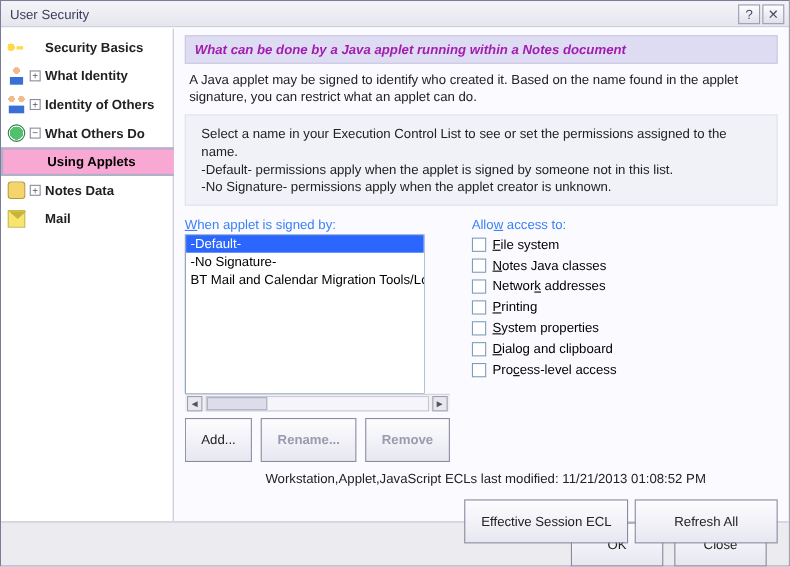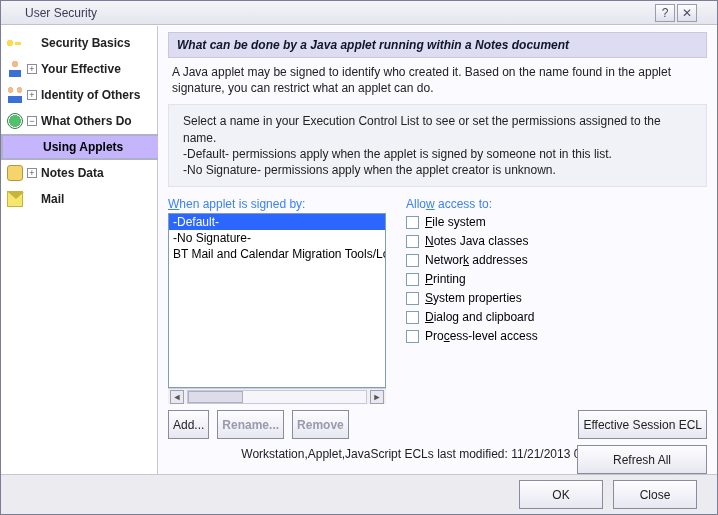--- a/index.html
+++ b/index.html
@@ -1,52 +1,52 @@
 <!DOCTYPE html>
 <html><head>
 <meta charset="utf-8">
 <style>
   * { box-sizing: border-box; font-family: "Segoe UI", Tahoma, sans-serif; font-size: 12px; }
   body { margin: 0; background: #d4d0c8; }
   .window { width: 718px; height: 515px; background: #ebebf0; border: 1px solid #7b7b9a; display: flex; flex-direction: column; }
-  .titlebar { height: 24px; background: linear-gradient(#f4f4f8,#e5e5ee); border-bottom: 1px solid #c0c0d0; display: flex; align-items: center; padding: 0 20px; color: #3b3b5a; }
+  .titlebar { height: 24px; background: linear-gradient(#f4f4f8,#e5e5ee); border-bottom: 1px solid #c0c0d0; display: flex; align-items: center; padding: 0 4px; color: #3b3b5a; }
   .titlebar .title { flex: 1; padding-left: 4px; }
   .titlebar .btn { width: 20px; height: 18px; border: 1px solid #9c9cb0; background: linear-gradient(#fdfdff,#e0e0ea); margin-left: 2px; display: flex; align-items: center; justify-content: center; color: #4a4a6a; cursor: pointer; }
   .body { flex: 1; display: flex; background: #fafaff; border-top: 1px solid #fff; }
   .sidebar { width: 157px; background: #fff; border-right: 1px solid #c5c5d5; padding-top: 4px; }
   .navrow { display: flex; align-items: center; height: 26px; padding-left: 6px; gap: 4px; cursor: pointer; white-space: nowrap; }
   .navrow .ic { width: 16px; height: 16px; display: inline-block; }
   .navrow .expander { width: 10px; height: 10px; border: 1px solid #8a8aa0; display: flex; align-items: center; justify-content: center; font-size: 9px; line-height: 1; color: #555; background:#fff;}
   .navrow .lbl { font-weight: bold; color: #222; text-align: center; }
   .navrow.sub { padding-left: 40px; }
   .navrow.sub .lbl { font-weight: bold; color: #3a3a5a; }
   .navrow.selected .lbl { color: #000; }
-  .navrow.selected { background: #c4b5fd; border: 2px solid #b0b0c8; border-right: none; margin-right: -1px; }
+  .navrow.selected { background: #f9a8d4; border: 2px solid #b0b0c8; border-right: none; margin-right: -1px; }
   .content { flex: 1; display: flex; flex-direction: column; padding: 6px 10px 0 10px; }
-  .heading { background: #dedcf2; padding: 5px 8px; color: #0f172a; font-weight: bold; font-style: italic; border: 1px solid #cac8e0; }
+  .heading { background: #dedcf2; padding: 5px 8px; color: #a21caf; font-weight: bold; font-style: italic; border: 1px solid #cac8e0; }
   .desc { padding: 6px 4px 8px 4px; color: #222; line-height: 1.35; }
   .infobox { background: #f1f1f8; border: 1px solid #e2e2ee; padding: 8px 14px; color: #222; line-height: 1.35; margin-bottom: 10px; }
   .listsarea { display: flex; gap: 20px; }
   .listcol { display: flex; flex-direction: column; }
   .lbl2 { margin-bottom: 2px; color: #3b82f6; }
-  .listbox { width: 218px; height: 175px; border: 1px solid #7f9db9; background: #fff; overflow: auto; }
+  .listbox { width: 218px; height: 145px; border: 1px solid #7f9db9; background: #fff; overflow: auto; }
   .li { padding: 1px 4px; white-space: nowrap; }
   .li.sel { background: #2b67ff; color: #fff; }
   .scrollhint { height: 16px; background: #f0f0f0; border-top: 1px solid #cfcfe0; display:flex; align-items:center; padding:0 2px; gap:3px;}
   .scrollhint .arrow{ width:14px;height:14px;border:1px solid #a0a0b0;background:#e8e8f0;display:flex;align-items:center;justify-content:center;font-size:9px;color:#555;}
   .scrollhint .track{ flex:1;height:14px;border:1px solid #c8c8d8; background:#f5f5fa; position:relative;}
   .scrollhint .thumb{position:absolute;left:0;top:0;height:12px;width:55px;background:#dcdceb;border:1px solid #aeaec0;}
   .checks { display: flex; flex-direction: column; gap: 5px; padding-top: 2px; }
   .chk { display: flex; align-items: center; gap: 6px; }
   .chk .box { width: 13px; height: 13px; border: 1px solid #7f9db9; background: #fff; }
   .und { text-decoration: underline; }
   .btnrow { display: flex; gap: 8px; margin-top: 6px; }
-  .winbtn { height: 29px; padding: 0 4px; border: 1px solid #8a8aa0; background: linear-gradient(#fdfdff,#e7e7f1); cursor: pointer; color:#222; }
+  .winbtn { height: 40px; padding: 0 14px; border: 1px solid #8a8aa0; background: linear-gradient(#fdfdff,#e7e7f1); cursor: pointer; color:#222; }
   .winbtn.disabled { color: #9a9aae; font-weight: bold; }
-  .rightbtns { position: absolute; right: 10px; display: flex; flex-direction: column; gap: 6px; align-items: flex-end; }
+  .rightbtns { position: absolute; right: 10px; display: flex; flex-direction: row; gap: 6px; align-items: flex-end; margin-top: 44px; }
   .contentwrap{ position: relative; }
   .status { padding: 8px 4px 4px 12px; color: #222; text-align: center; }
   .footer { height: 40px; border-top: 1px solid #c5c5d5; background: #ebebf0; display: flex; justify-content: flex-end; align-items: center; gap: 10px; padding-right: 20px; }
   .footer .winbtn { width: 84px; text-align: center; }
 
   
   .ic-key { background: radial-gradient(circle at 30% 50%, #ffd94a 40%, transparent 41%), linear-gradient(#ffd94a,#ffd94a); background-size: 10px 10px, 6px 3px; background-position: 0 3px, 8px 7px; background-repeat:no-repeat; }
   .ic-person { background: radial-gradient(circle at 50% 30%, #f2b98b 35%, transparent 36%), linear-gradient(#3a6fd8,#3a6fd8); background-size:10px 10px, 12px 7px; background-position:3px 0, 2px 9px; background-repeat:no-repeat;}
   .ic-people { background: radial-gradient(circle at 35% 30%, #f2b98b 30%, transparent 31%), radial-gradient(circle at 65% 30%, #f2b98b 30%, transparent 31%), linear-gradient(#3a6fd8,#3a6fd8); background-size:10px 10px,10px 10px,14px 7px; background-position:0 0,6px 0,1px 9px; background-repeat:no-repeat;}
   .ic-globe { background: radial-gradient(circle, #53c06e 60%, transparent 61%); border:1px solid #2e7d44; border-radius:50%;}
@@ -75,21 +75,21 @@
 
       <div class="navrow">
         <span class="ic ic-key"></span>
         <span style="width:10px"></span>
         <span class="lbl">Security Basics</span>
       </div>
 
       <div class="navrow">
         <span class="ic ic-person"></span>
         <span class="expander">+</span>
-        <span class="lbl">Your Effective</span>
+        <span class="lbl">What Identity</span>
       </div>
 
       <div class="navrow">
         <span class="ic ic-people"></span>
         <span class="expander">+</span>
         <span class="lbl">Identity of Others</span>
       </div>
 
       <div class="navrow">
         <span class="ic ic-globe"></span>

